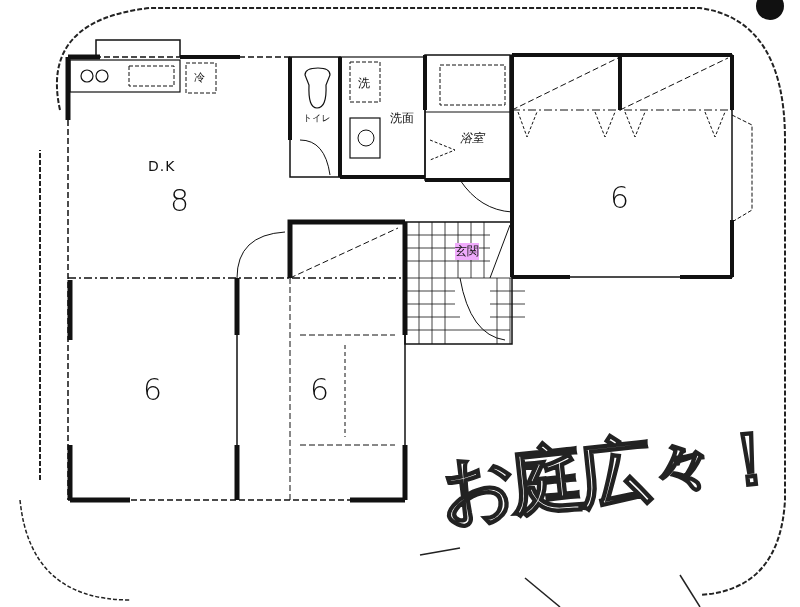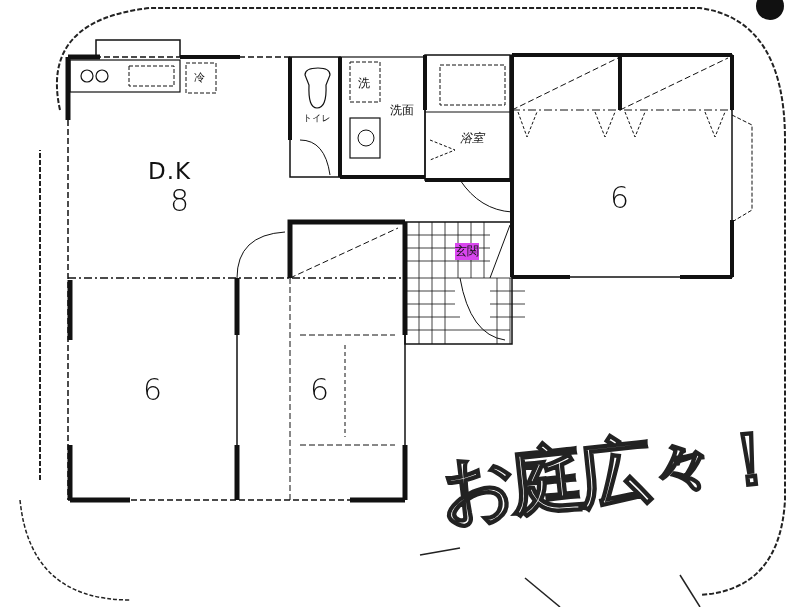--- a/index.html
+++ b/index.html
@@ -1,21 +1,21 @@
 <!DOCTYPE html>
 <html><head>
 <meta charset="utf-8">
 <style>
   html, body { margin:0; padding:0; background:#ffffff; }
   body { width:800px; height:607px; position:relative; overflow:hidden; font-family:"DejaVu Sans", sans-serif; color:#111; }
   svg { position:absolute; left:0; top:0; }
   .lbl { position:absolute; font-family:"DejaVu Sans", sans-serif; color:#111; white-space:nowrap; }
   .room-num { font-size:30px; font-weight:300; font-family:"DejaVu Sans", sans-serif; }
   .room-sm { font-size:12px; }
-  .dk-name { font-size:23px; letter-spacing:1px; }
+  .dk-name { font-size:14px; letter-spacing:1px; }
   .slogan { position:absolute; left:440px; top:425px; font-size:74px; font-weight:bold; color:#fff;
             -webkit-text-stroke:2px #222; transform:rotate(-6deg); letter-spacing:-6px; font-family:"DejaVu Sans", sans-serif; }
 </style>
 </head>
 <body>
 
 <svg width="800" height="607" viewBox="0 0 800 607">
 
   <path d="M 60 110 Q 40 20 150 8 L 700 8 Q 785 20 785 140 L 785 500 Q 780 590 700 595 M 40 480 L 40 150" fill="none" stroke="#222" stroke-width="2" stroke-dasharray="5 2"></path>
   <path d="M 20 500 Q 30 600 130 600" fill="none" stroke="#222" stroke-width="1.5" stroke-dasharray="4 2"></path>
@@ -140,19 +140,19 @@
   </g>
 </svg>
 
 <div class="lbl dk-name" style="left:148px; top:158px;">D.K</div>
 <div class="lbl room-num" style="left:170px; top:183px;">8</div>
 <div class="lbl room-num" style="left:610px; top:180px;">6</div>
 <div class="lbl room-num" style="left:143px; top:372px;">6</div>
 <div class="lbl room-num" style="left:310px; top:372px;">6</div>
 
 <div class="lbl room-sm" style="left:303px; top:112px; font-size:9px;">トイレ</div>
-<div class="lbl room-sm" style="left:390px; top:102px;font-family:Liberation Mono, monospace;">洗面</div>
+<div class="lbl room-sm" style="left:390px; top:110px;font-family:Liberation Mono, monospace;">洗面</div>
 <div class="lbl room-sm" style="left:358px; top:75px;">洗</div>
 <div class="lbl room-sm" style="left:460px; top:130px;font-style:italic;">浴室</div>
-<div class="lbl room-sm" style="left:455px; top:243px; background:#d946ef;">玄関</div>
+<div class="lbl room-sm" style="left:455px; top:243px; background:#f0abfc;">玄関</div>
 <div class="lbl room-sm" style="left:194px; top:70px; font-size:11px;">冷</div>
 
 <div class="slogan">お庭広々！</div>
 
 </body></html>

